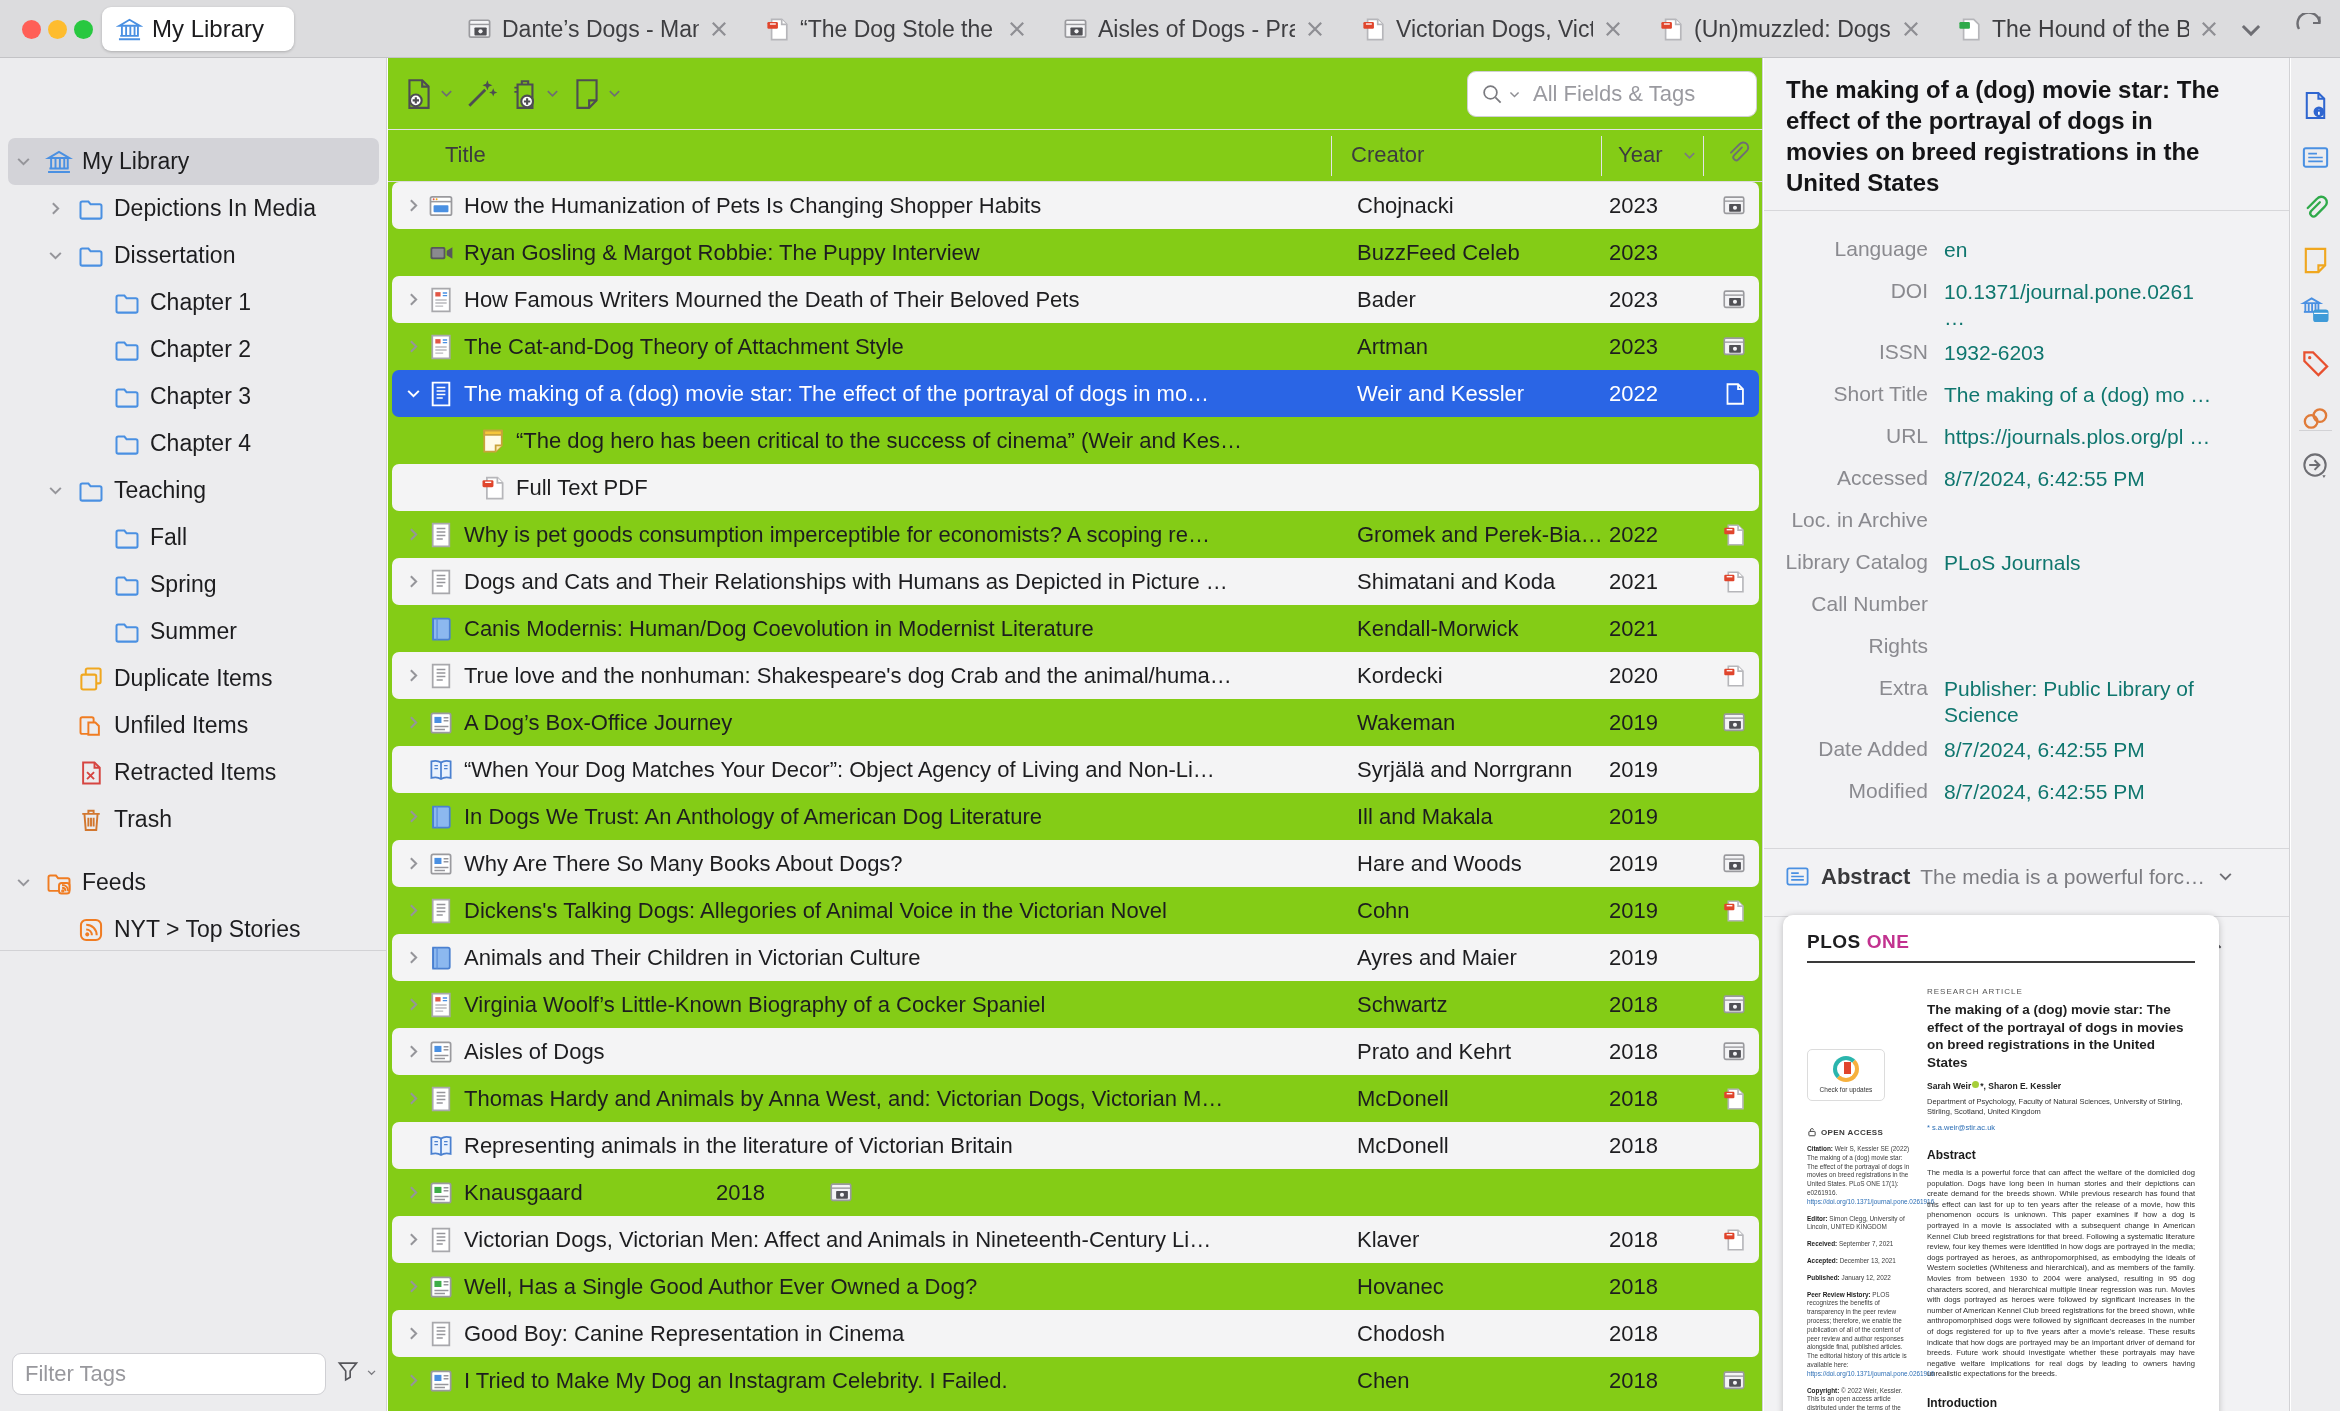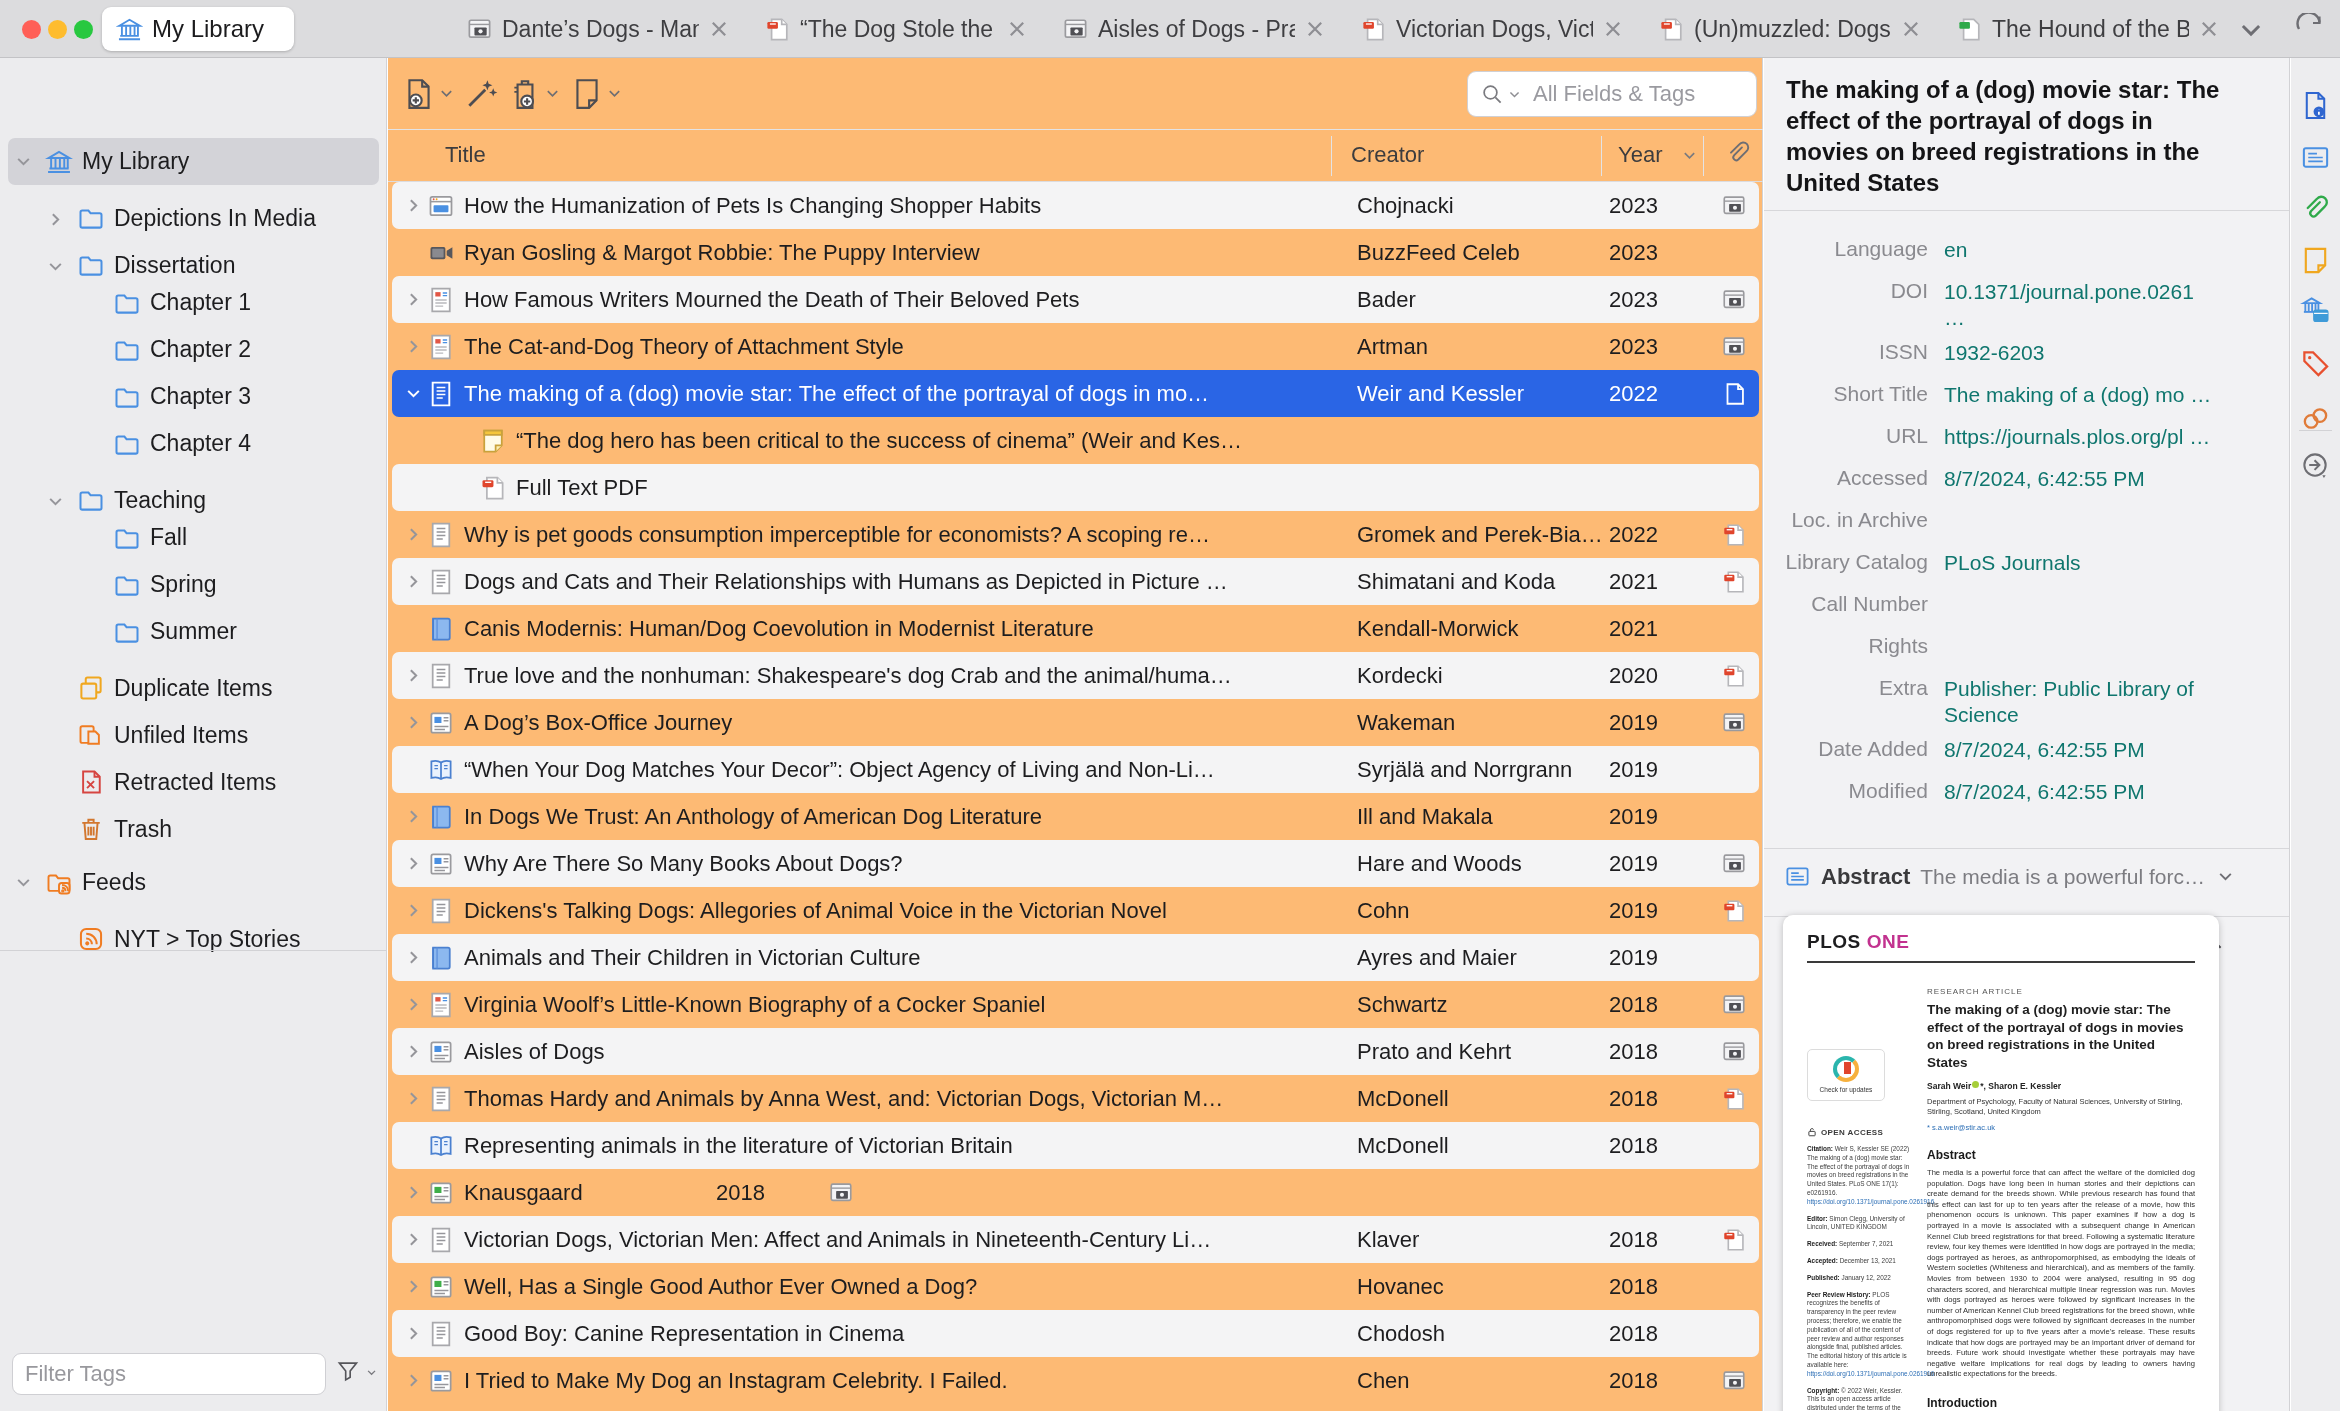--- a/index.html
+++ b/index.html
@@ -19,31 +19,31 @@
   .tab { width:298px; height:58px; display:flex; align-items:center; padding:0 18px 0 16px; gap:9px; }
   .tab-label { font-size:23px; color:#3e3e41; white-space:nowrap; overflow:hidden; max-width:210px; flex:1; }
   .tab-close { width:22px; height:22px; color:#8e8e93; flex:none; }
   .tab-icon, #active-tab .t-icon { width:27px; height:27px; flex:none; }
   .tab-icon svg, #active-tab .t-icon svg { width:100%; height:100%; }
   #tab-overflow { position:absolute; left:2238px; top:17px; width:26px; height:26px; color:#6e6e73; }
   #sync-btn { position:absolute; left:2294px; top:13px; width:32px; height:32px; color:#6e6e73; }
 
   
   #sidebar { position:absolute; left:0; top:58px; width:387px; height:1353px; background:#ececee; border-right:1px solid #d2d2d5; }
-  #middle  { position:absolute; left:388px; top:58px; width:1375px; height:1353px; background:#fdba74; border-right:1px solid #d2d2d5;text-decoration:underline; }
+  #middle  { position:absolute; left:388px; top:58px; width:1375px; height:1353px; background:#84cc16; border-right:1px solid #d2d2d5;text-decoration:underline; }
   #details { position:absolute; left:1764px; top:58px; width:526px; height:1353px; background:#f2f2f4; border-right:1px solid #d2d2d5; overflow:hidden; }
   #rail    { position:absolute; left:2291px; top:58px; width:49px; height:1353px; background:#ededef; }
 
   
   .side-top-ic { position:absolute; top:84px; width:32px; height:32px; color:#4d4d52; }
   #collections-add { left:18px; }
   #side-search { left:344px; }
   #tree { position:absolute; left:0; top:80px; width:387px; }
   .srow { height:47px; display:flex; align-items:center; font-size:23px; gap:9px; padding-left:10px; }
-  .srow.d1 { padding-left:42px;align-items:flex-end; } .srow.d2 { padding-left:78px; }
+  .srow.d1 { padding-left:42px; } .srow.d2 { padding-left:78px; }
   .srow.gap { margin-top:16px; }
   .srow.selected { background:#d3d3d8; border-radius:7px; margin:0 8px; padding-left:2px; }
   .srow.selected.d0 { padding-left:2px; }
   .twisty { width:26px; height:26px; color:#95959a; flex:none; display:flex; align-items:center; justify-content:center; }
   .twisty svg { width:17px; height:17px; }
   .twisty.open svg { transform:rotate(90deg); }
   .s-icon { width:28px; height:28px; flex:none; } .s-icon svg { width:100%; height:100%; }
   .s-label { white-space:nowrap; }
   #tagsec-divider { position:absolute; left:0; top:892px; width:387px; border-top:1px solid #d2d2d5; }
   #tagcloud { position:absolute; left:0; top:904px; width:387px; height:380px; padding:14px 10px 0 18px;

